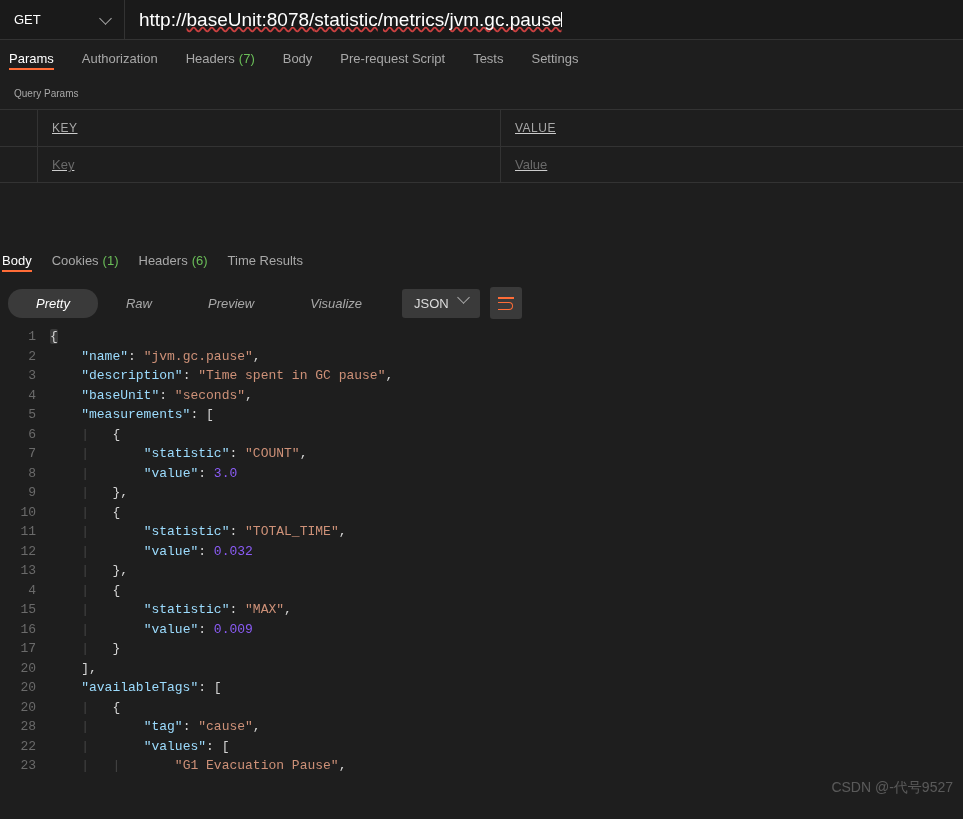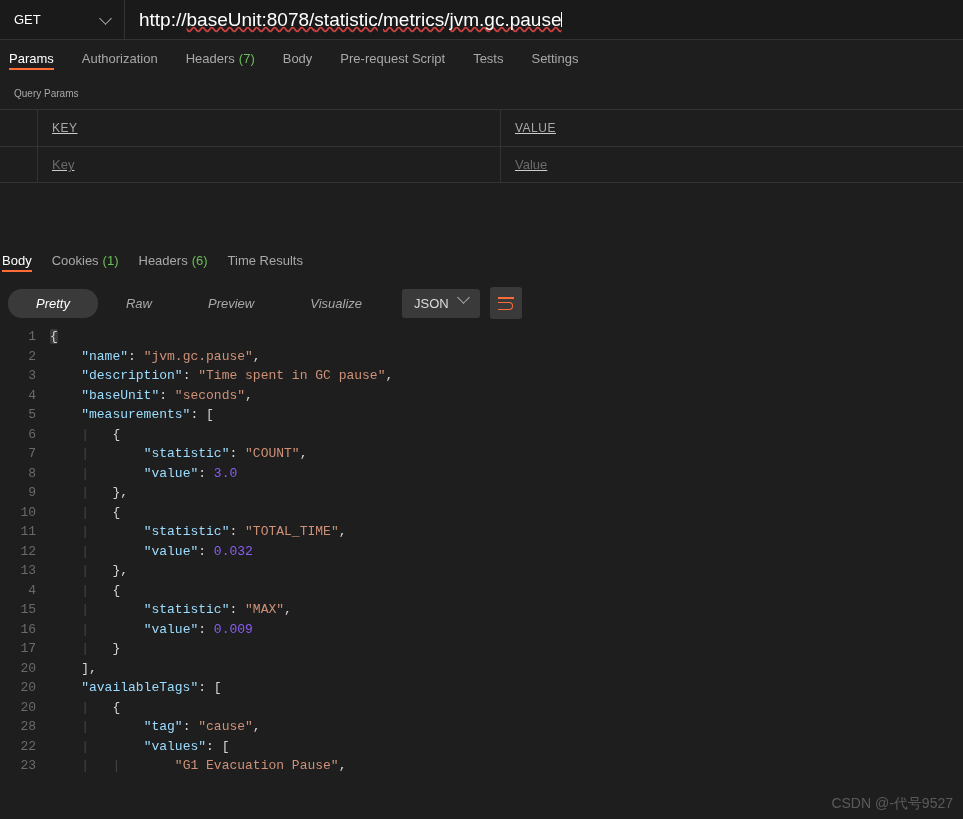--- a/index.html
+++ b/index.html
@@ -208,21 +208,21 @@
 .tok-key { color: #9cdcfe; }
 .tok-str { color: #ce9178; }
 .tok-num { color: #8b5cf6; margin-top: 10px; }
 .tok-punc { color: #d4d4d4; }
 .tok-brace { color: #d4d4d4; }
 .hl { background: #3a3a3a; border-radius: 2px; }
 .guide { color: #444; }
 
 .watermark {
   position: fixed;
-  bottom: 6px;
+  bottom: 22px;
   right: 10px;
   color: rgba(200,200,200,0.35);
   font-size: 14px;
 }
 </style>
 </head>
 <body>
 
 <div class="url-bar">
   <div class="method-select">

